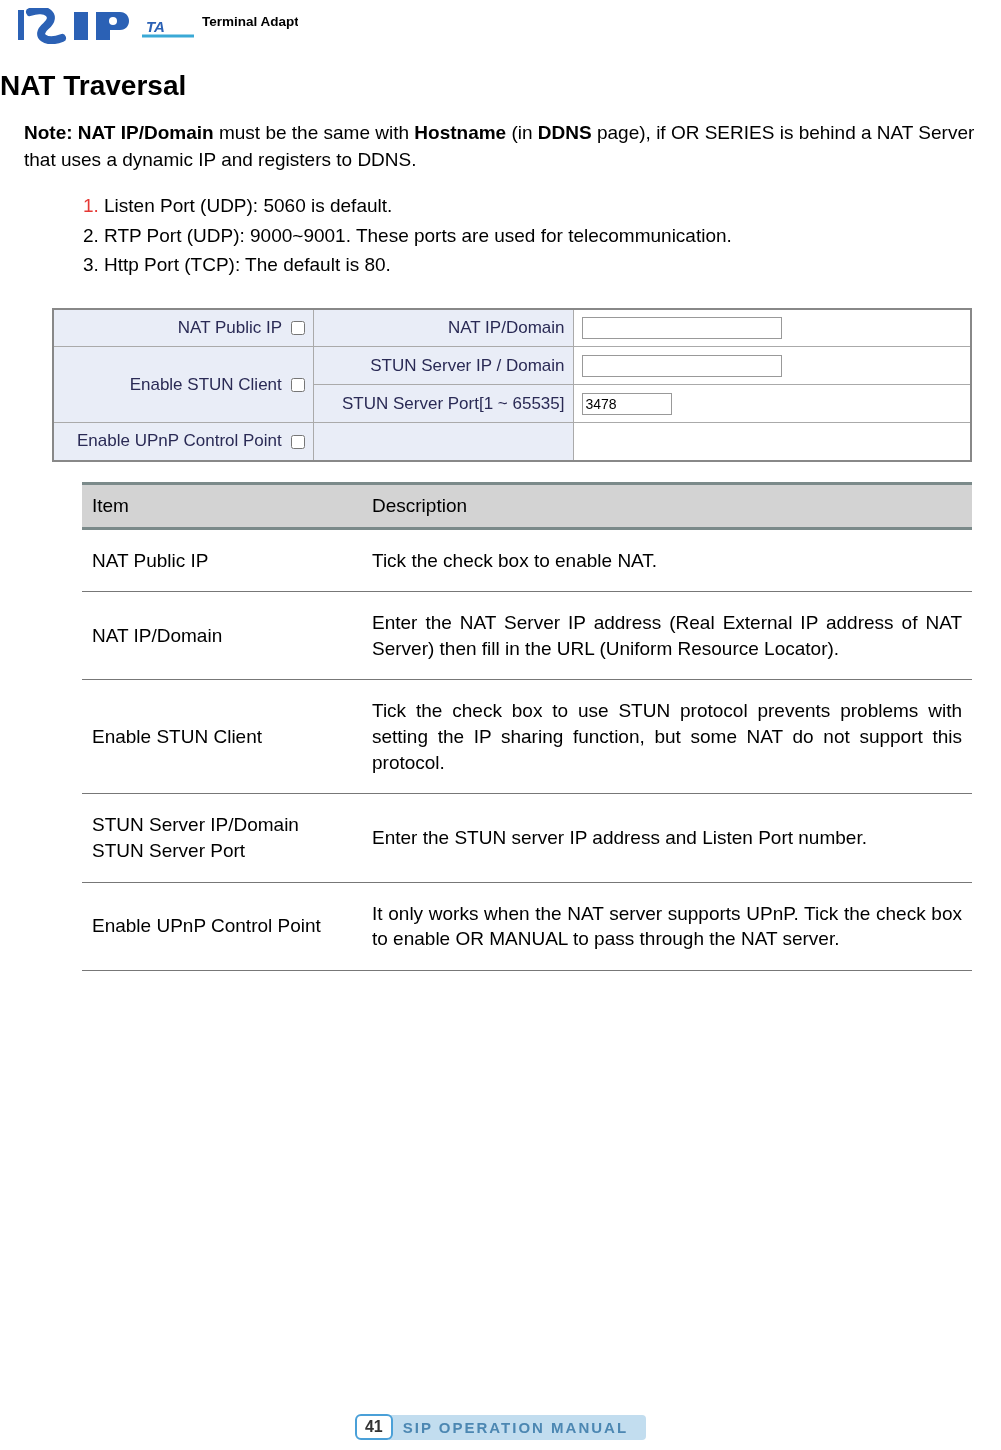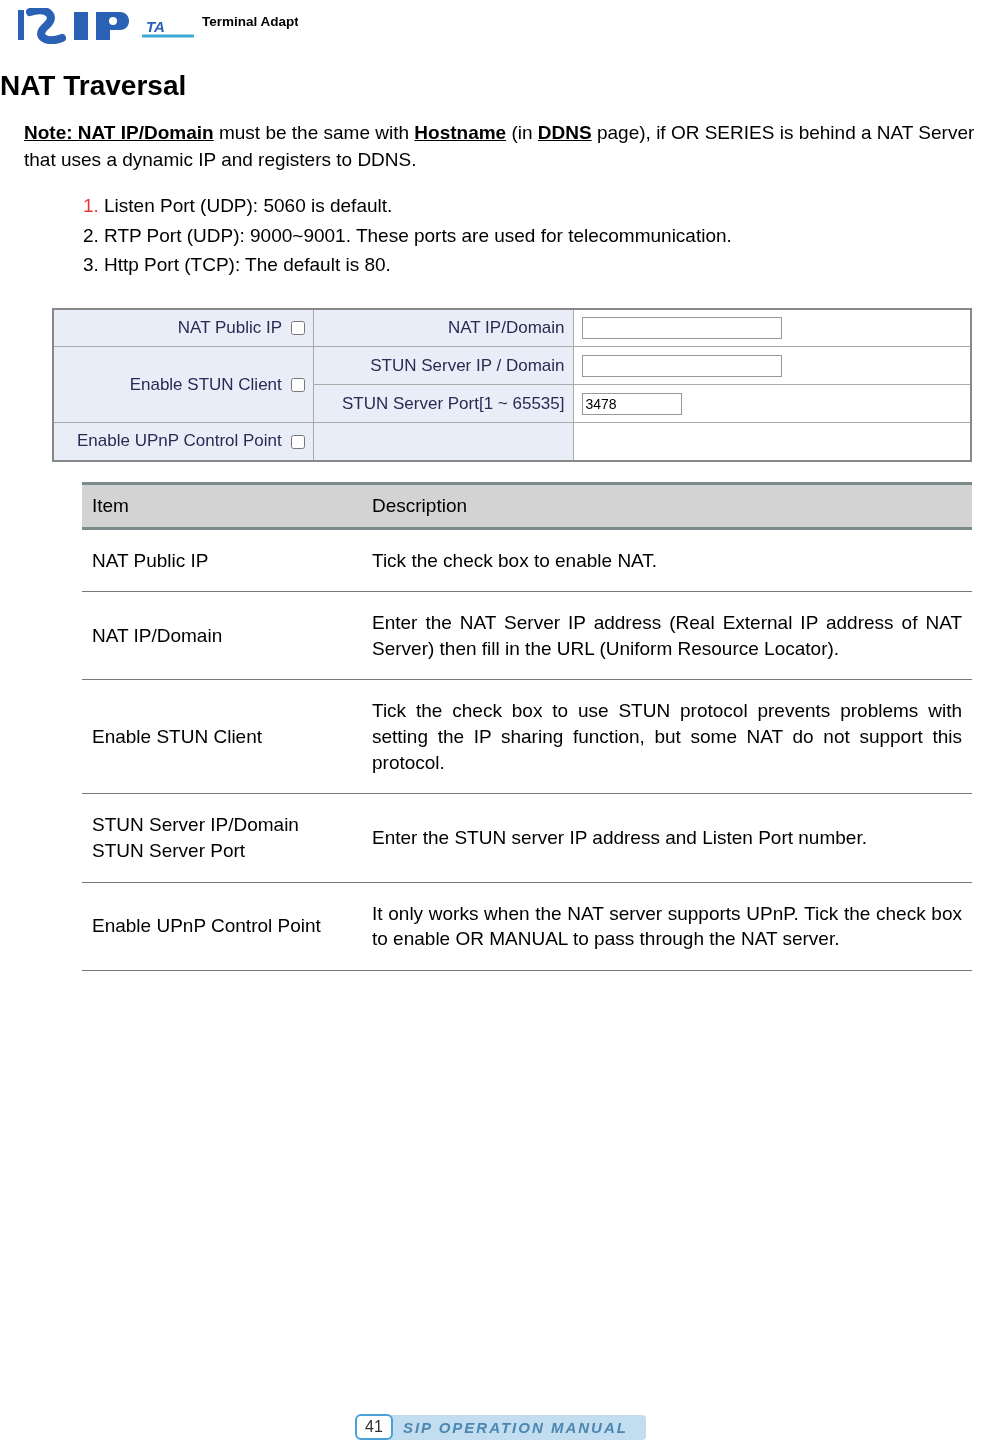--- a/index.html
+++ b/index.html
@@ -28,21 +28,21 @@
       font-size: 19px; 
       line-height: 1.35; 
       margin: 0 0 18px 28px; 
     }
     .note-para {
       font-size: 19px;
       line-height: 1.4;
       margin: 0 0 18px 0;
       font-family: Verdana, Geneva, sans-serif;
     }
-    .note-para b { font-weight: bold; text-decoration: underline; }
+    .note-para b { font-weight: bold; }
     .ports-intro { 
       font-size: 19px; 
       margin: 0 0 6px 28px; 
     }
     ol.ports { 
       margin-left: 46px; 
       padding-left: 34px; 
       font-size: 19px; 
       line-height: 1.55;
     }
@@ -75,21 +75,21 @@
     }
     .val-cell { background: #fff; }
     .chk { width: 14px; height: 14px; vertical-align: middle; margin-left: 4px; }
     .txt-in { 
       border: 1px solid #999; 
       height: 22px; 
       width: 200px; 
       font-size: 14px; 
       padding: 0 3px;
     }
-    .txt-sm { width: 100px; }
+    .txt-sm { width: 90px; }
     
     table.desc-tbl {
       border-collapse: collapse;
       width: 890px;
       margin: 0 0 0 58px;
       font-size: 19px;
     }
     table.desc-tbl thead th {
       background: #d3d3d3;
       text-align: left;
@@ -119,35 +119,34 @@
     .page-pill {
       display: flex;
       align-items: center;
     }
     .page-num-box {
       background: #fff;
       border: 2px solid #4aa0d8;
       border-radius: 6px;
       padding: 2px 8px;
       font-size: 16px;
-      font-weight: normal;
+      font-weight: bold;
       color: #333;
       margin-right: -4px;
       z-index: 2;
       position: relative;
     }
     .manual-label {
       background: #c2ddef;
       color: #4c87b2;
       font-size: 15px;
       letter-spacing: 2px;
       padding: 4px 18px 4px 14px;
       font-weight: bold;
       border-radius: 0 4px 4px 0;
-      font-style: italic;
     }
   </style>
 </head>
 <body>
 
 <div class="header-bar">
   <svg class="logo-svg" viewBox="0 0 280 36">
     <rect x="0" y="2" width="6" height="30" fill="#2b61b5"></rect>
     <path d="M 12 4 C 28 -2 40 8 28 18 C 16 28 28 36 44 30" stroke="#2b61b5" stroke-width="8" fill="none" stroke-linecap="round"></path>
     <rect x="56" y="4" width="14" height="28" fill="#2b61b5"></rect>

